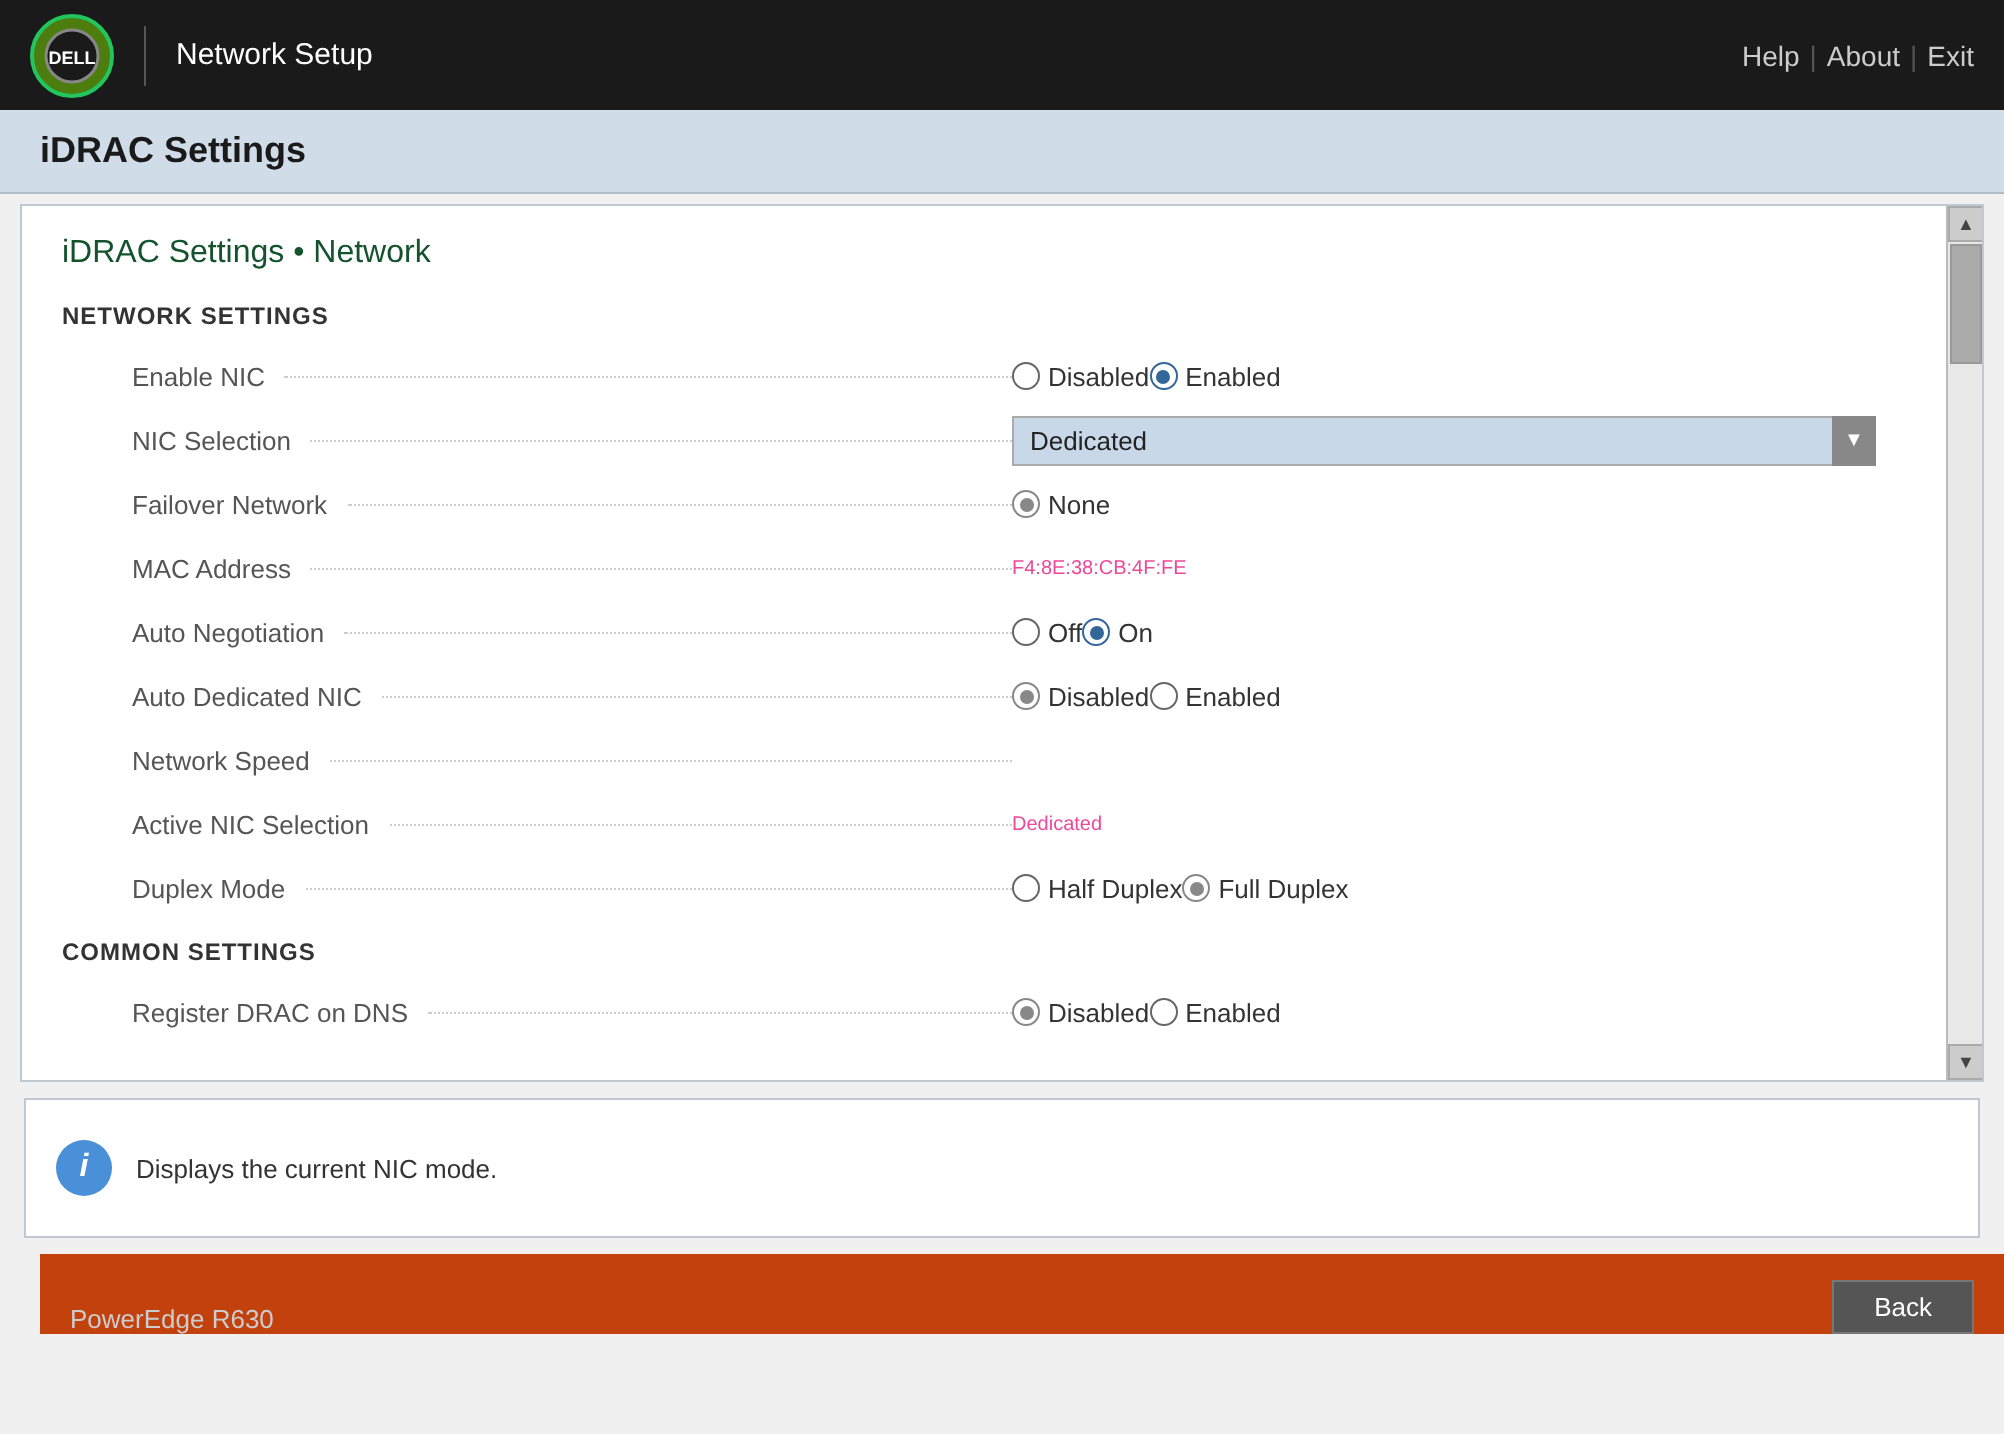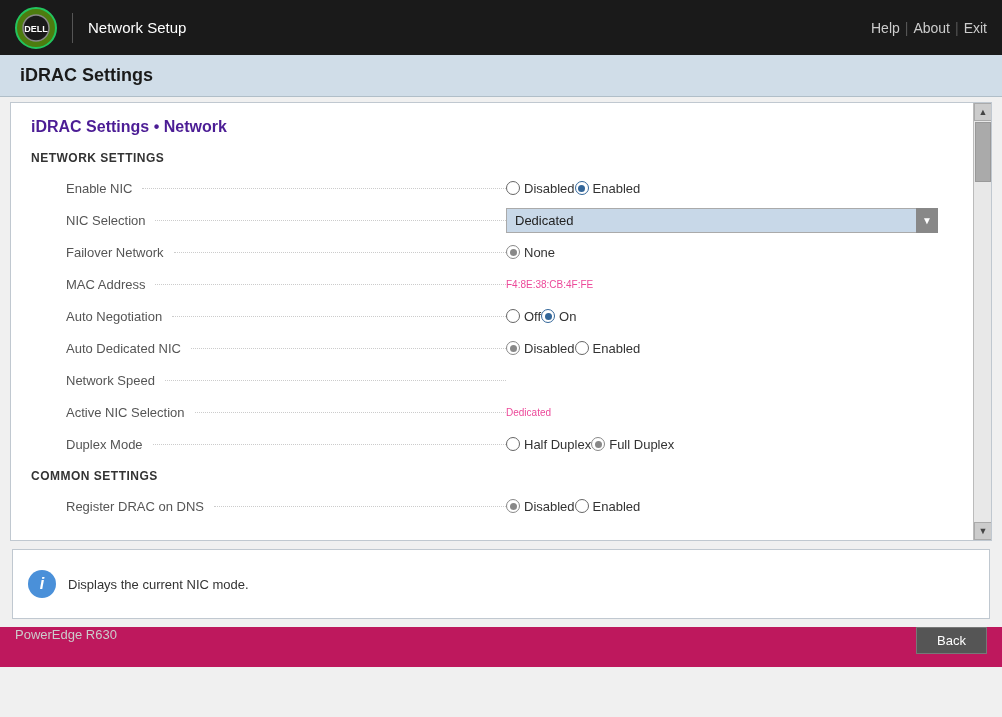--- a/index.html
+++ b/index.html
@@ -58,22 +58,22 @@
       background: #d0dde8;
       padding: 10px 20px;
       font-size: 18px;
       font-weight: bold;
       color: #1a1a1a;
       border-bottom: 1px solid #b0bec8;
     }
 
     #section-title {
       font-size: 16px;
-      font-weight: bold;
-      color: #4c1d95;
+      font-weight: normal;
+      color: #14532d;
       margin-bottom: 15px;
     }
 
     .section-header {
       font-size: 12px;
       font-weight: bold;
       color: #333;
       letter-spacing: 0.5px;
       margin-bottom: 10px;
       margin-top: 5px;
@@ -264,28 +264,29 @@
       flex-shrink: 0;
     }
 
     #info-text {
       color: #333;
       font-size: 13px;
     }
 
     
     #footer {
-      background: #be185d;
+      background: #c2410c;
       height: 40px;
       display: flex;
-      align-items: flex-start;
+      align-items: flex-end;
       justify-content: space-between;
       padding: 0 15px;
       color: #ccc;
       font-size: 13px;
+      margin-left: 20px;
     }
 
     #back-button {
       background: #555;
       color: white;
       border: 1px solid #777;
       padding: 5px 20px;
       cursor: pointer;
       font-size: 13px;
     }

